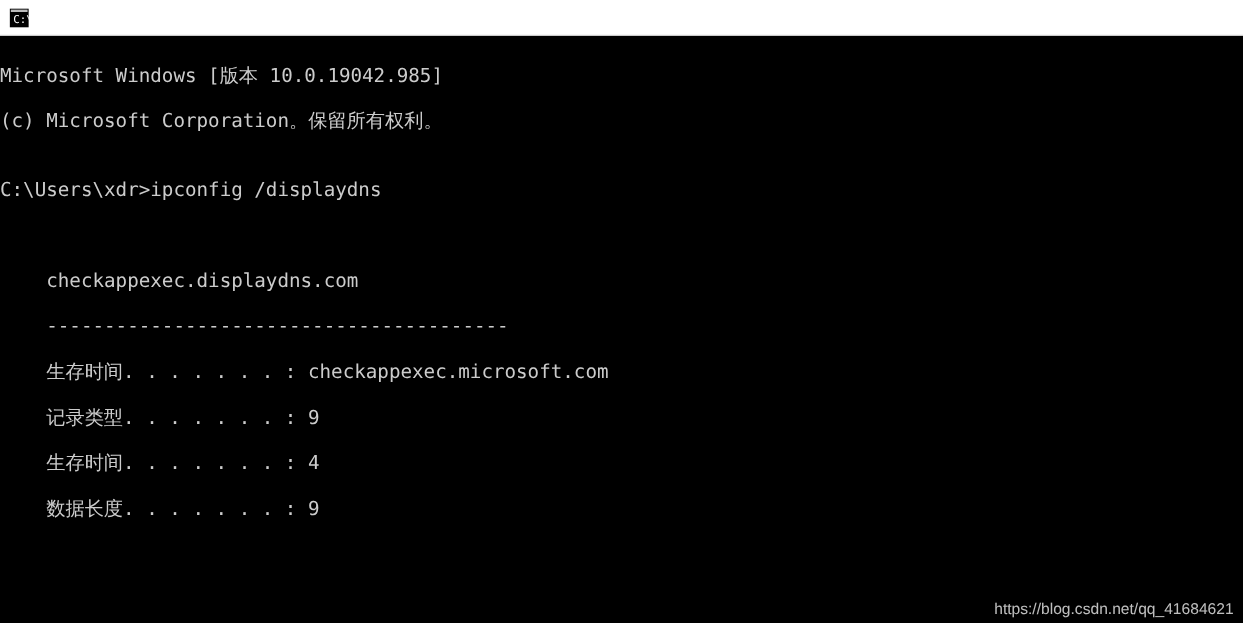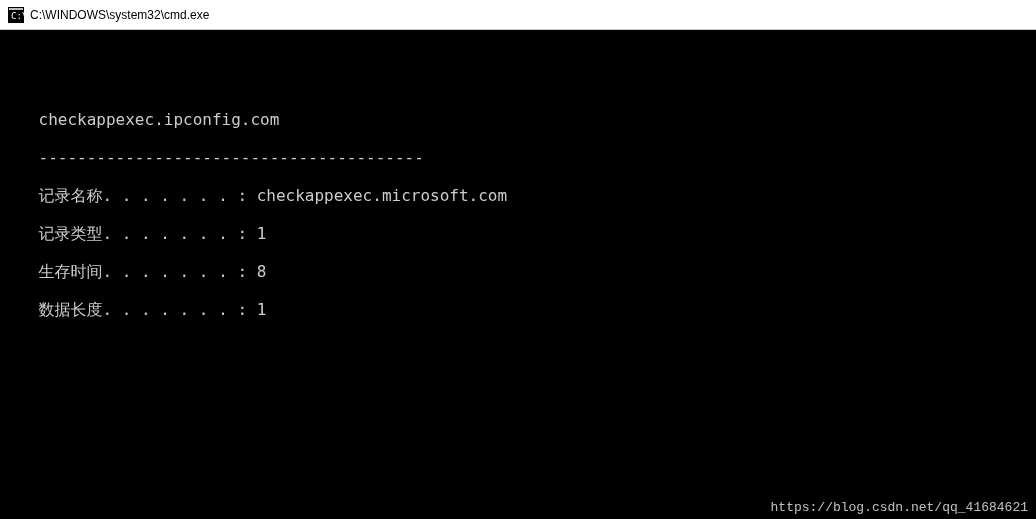--- a/index.html
+++ b/index.html
@@ -37,49 +37,51 @@
       padding: 4px 0 0 0;
       line-height: 19px;
       white-space: pre;
       letter-spacing: 0;
     }
     .watermark {
       position: absolute;
       bottom: 4px;
       right: 8px;
       color: #e0e0e0;
-      font-family: Liberation Mono, monospace;
+      font-family: Liberation Sans, sans-serif;
       font-size: 13px;
       opacity: 0.85;
     }
   </style>
 </head>
 <body>
 
 <div class="titlebar">
   <span class="titlebar-icon">
     <svg viewBox="0 0 16 16">
       <rect x="0" y="0" width="16" height="16" fill="#000"></rect>
       <rect x="1" y="1" width="14" height="2" fill="#bbb"></rect>
       <text x="3" y="12" font-size="9" fill="#fff" font-family="monospace">C:\</text>
     </svg>
   </span>
-  <span>C:\WINDOWS\system32\cmd.exe</span>
 </div>
 
 <div class="terminal">
+<div>Microsoft Windows [版本 10.0.19042.985]</div>
+<div>(c) Microsoft Corporation。保留所有权利。</div>
+<div></div>
+<div>C:\Users\xdr&gt;ipconfig /displaydns</div>
 <div></div>
 <div></div>
-<div></div>
-<div>    checkappexec.ipconfig.com</div>
+<div>    checkappexec.displaydns.com</div>
 <div>    ----------------------------------------</div>
-<div>    记录名称. . . . . . . : checkappexec.microsoft.com</div>
-<div>    记录类型. . . . . . . : 1</div>
-<div>    生存时间. . . . . . . : 8</div>
-<div>    数据长度. . . . . . . : 1</div>
+<div>    生存时间. . . . . . . : checkappexec.microsoft.com</div>
+<div>    记录类型. . . . . . . : 9</div>
+<div>    生存时间. . . . . . . : 4</div>
+<div>    数据长度. . . . . . . : 9</div>
 
 <div></div>
 <div></div>
 
 
 
 
 
 
 </div>

